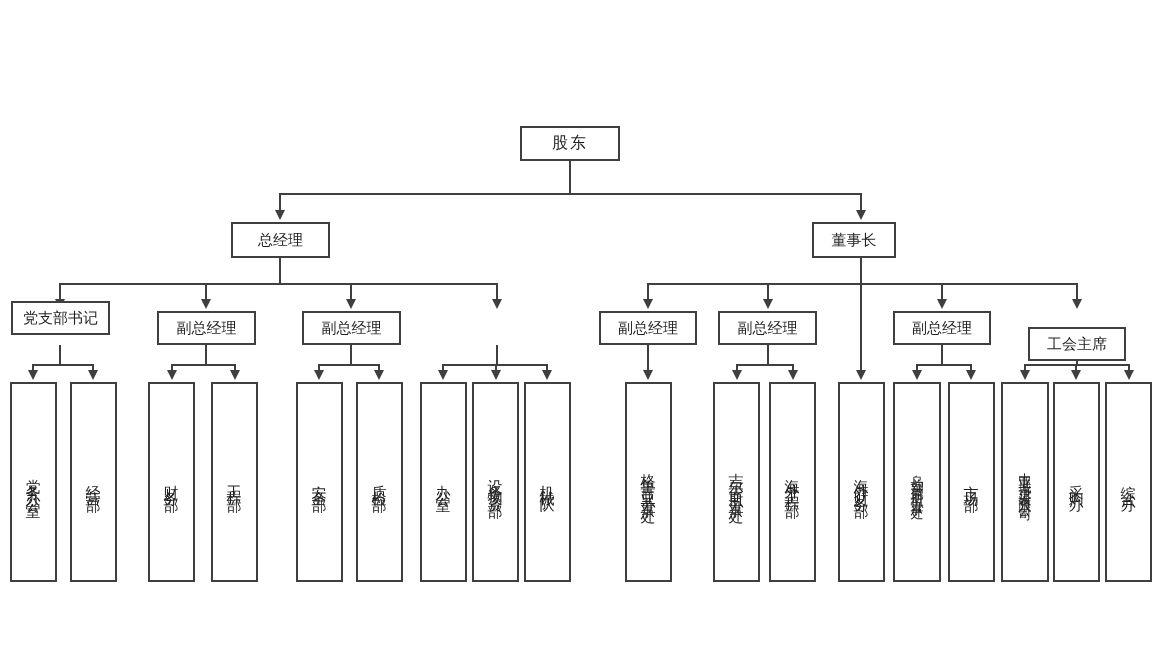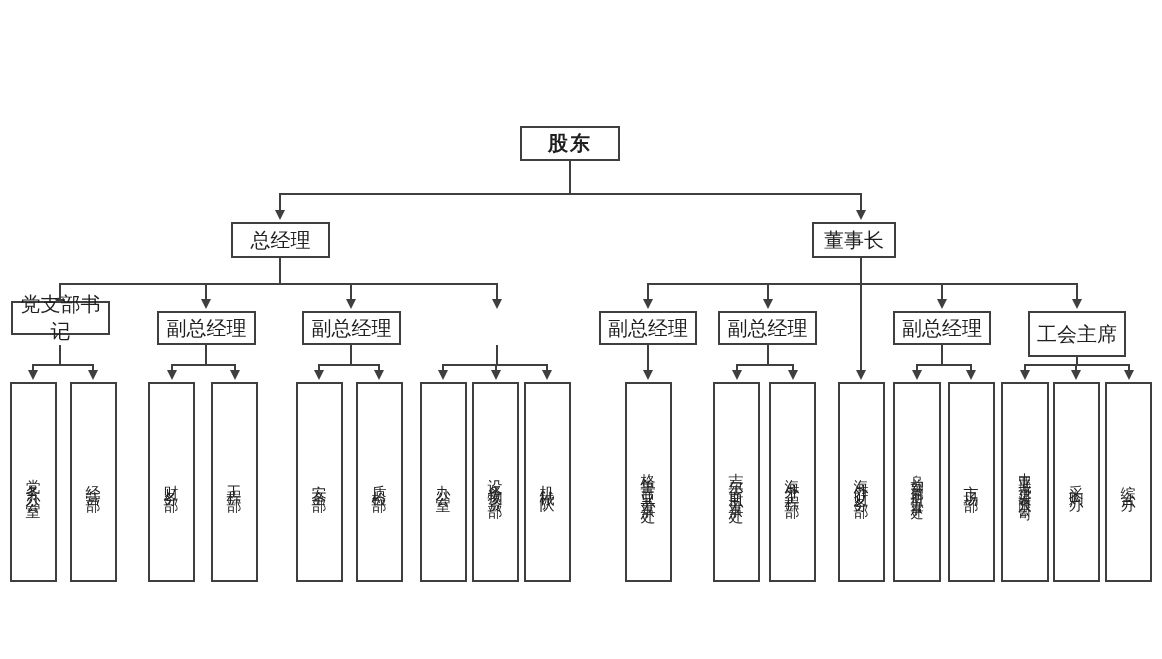--- a/index.html
+++ b/index.html
@@ -14,22 +14,22 @@
   .canvas{position:absolute;left:0;top:0;width:1162px;height:659px;}
   .connectors{position:absolute;left:0;top:0;}
   .connectors path{stroke:var(--line);stroke-width:2;fill:none;}
   #arrowhead path{fill:var(--line);stroke:none;}
   .box{
     position:absolute;box-sizing:border-box;
     border:2px solid var(--box-border);background:var(--background);
     display:flex;align-items:center;justify-content:center;
     text-align:center;
   }
-  .l1{font-size:20px;font-weight:bold;letter-spacing:2px;}
-  .l2,.l3{font-size:20px;}
+  .l1{font-size:16px;font-weight:normal;letter-spacing:2px;}
+  .l2,.l3{font-size:15px;}
   .dept{width:47px;height:200px;}
   .vtext{
     writing-mode:vertical-lr;text-orientation:upright;
     font-size:15px;letter-spacing:6px;line-height:1;
   }
   .vtext.small{font-size:13px;letter-spacing:4px;}
 </style>
 </head>
 <body>
 
@@ -106,21 +106,21 @@
   <div class="box l2" style="left:231px;top:222px;width:99px;height:36px">总经理</div>
   <div class="box l2" style="left:812px;top:222px;width:84px;height:36px">董事长</div>
 
   <div class="box l3" style="left:11px;top:301px;width:99px;height:34px">党支部书记</div>
   <div class="box l3" style="left:157px;top:311px;width:99px;height:34px">副总经理</div>
   <div class="box l3" style="left:302px;top:311px;width:99px;height:34px">副总经理</div>
 
   <div class="box l3" style="left:599px;top:311px;width:98px;height:34px">副总经理</div>
   <div class="box l3" style="left:718px;top:311px;width:99px;height:34px">副总经理</div>
   <div class="box l3" style="left:893px;top:311px;width:98px;height:34px">副总经理</div>
-  <div class="box l3" style="left:1028px;top:311px;width:98px;height:46px">工会主席</div>
+  <div class="box l3" style="left:1028px;top:327px;width:98px;height:34px">工会主席</div>
 
   <div class="box dept" style="left:10px;top:382px">
     <span class="vtext">党务办公室</span>
   </div>
   <div class="box dept" style="left:70px;top:382px">
     <span class="vtext">经营部</span>
   </div>
   <div class="box dept" style="left:148px;top:382px">
     <span class="vtext">财务部</span>
   </div>

